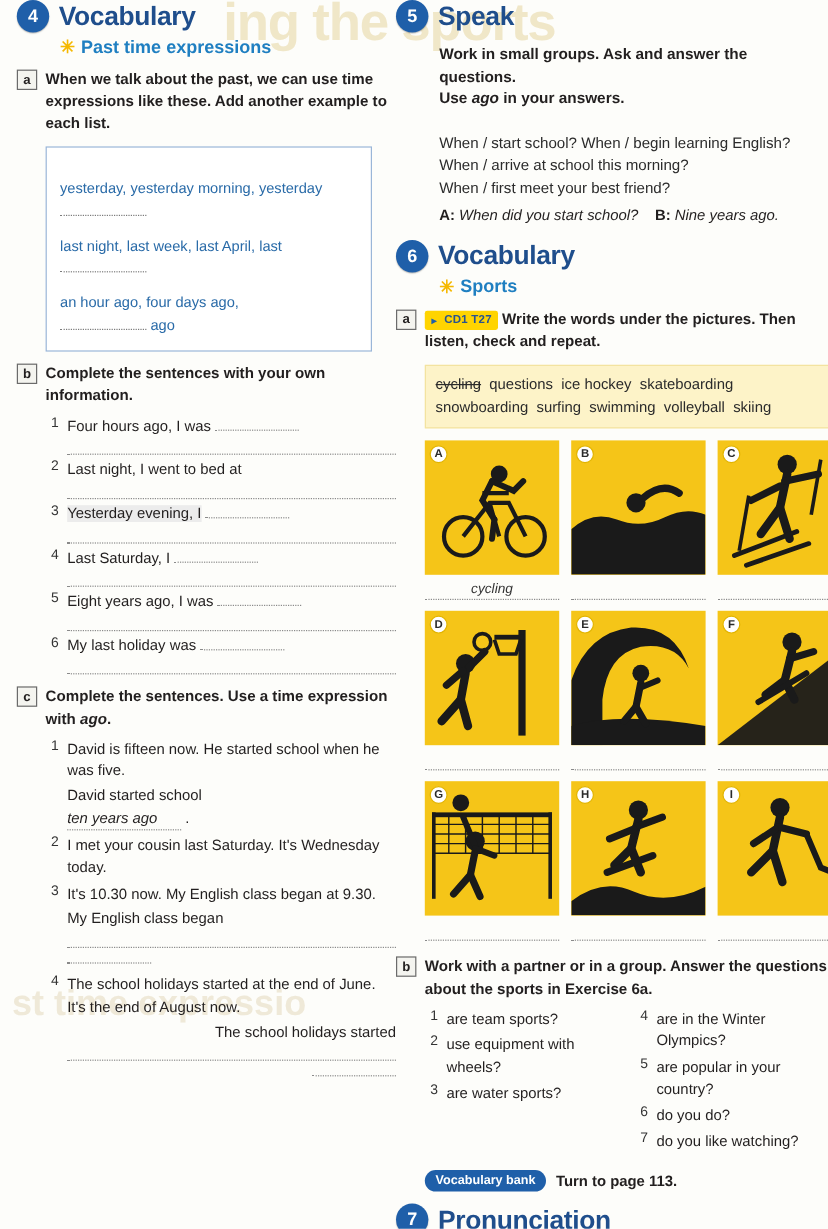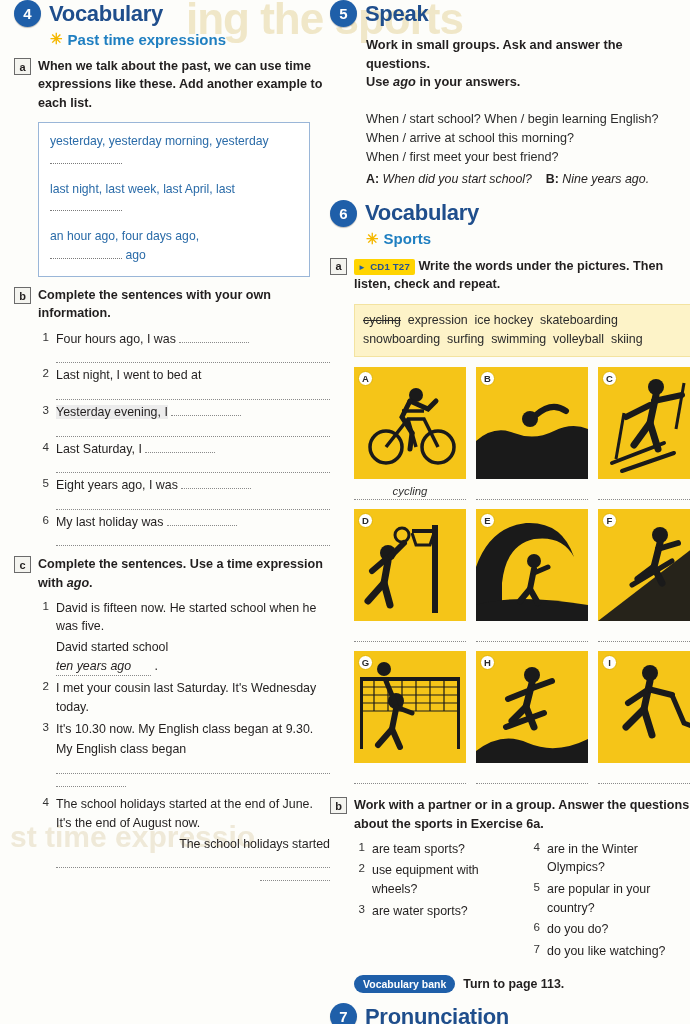--- a/index.html
+++ b/index.html
@@ -74,21 +74,21 @@
     flex: 0 0 auto;
     margin-top: 1px;
   }
   .task-text { font-size: 12.6px; line-height: 1.45; font-weight: bold; }
 
   
   .frame {
     margin: 10px 0 0 24px;
     border: 1px solid #9ab6d8;
     background: #fff;
-    padding: 9px 11px 11px 11px;
+    padding: 25px 11px 11px 11px;
     width: 272px;
   }
   .frame p {
     margin: 0 0 10px 0;
     font-size: 12.2px;
     line-height: 1.55;
     color: #2a6ba8;
   }
   .frame p:last-child { margin-bottom: 0; }
   .blank { border-bottom: 1px dotted #7a7a7a; display: inline-block; min-width: 72px; }
@@ -381,21 +381,21 @@
             <span class="tri">►</span>
             <span>CD1 T27</span>
           </span>
           <span>Write the words under the pictures. Then listen, check and repeat.</span>
         </div>
       </div>
 
       <div class="wordbank">
         <div>
           <span class="strike">cycling</span>
-          &nbsp;<span>expression</span>
+          &nbsp;<span>questions</span>
           &nbsp;<span>ice hockey</span>
           &nbsp;<span>skateboarding</span>
         </div>
         <div>
           <span>snowboarding</span>
           &nbsp;<span>surfing</span>
           &nbsp;<span>swimming</span>
           &nbsp;<span>volleyball</span>
           &nbsp;<span>skiing</span>
         </div>

